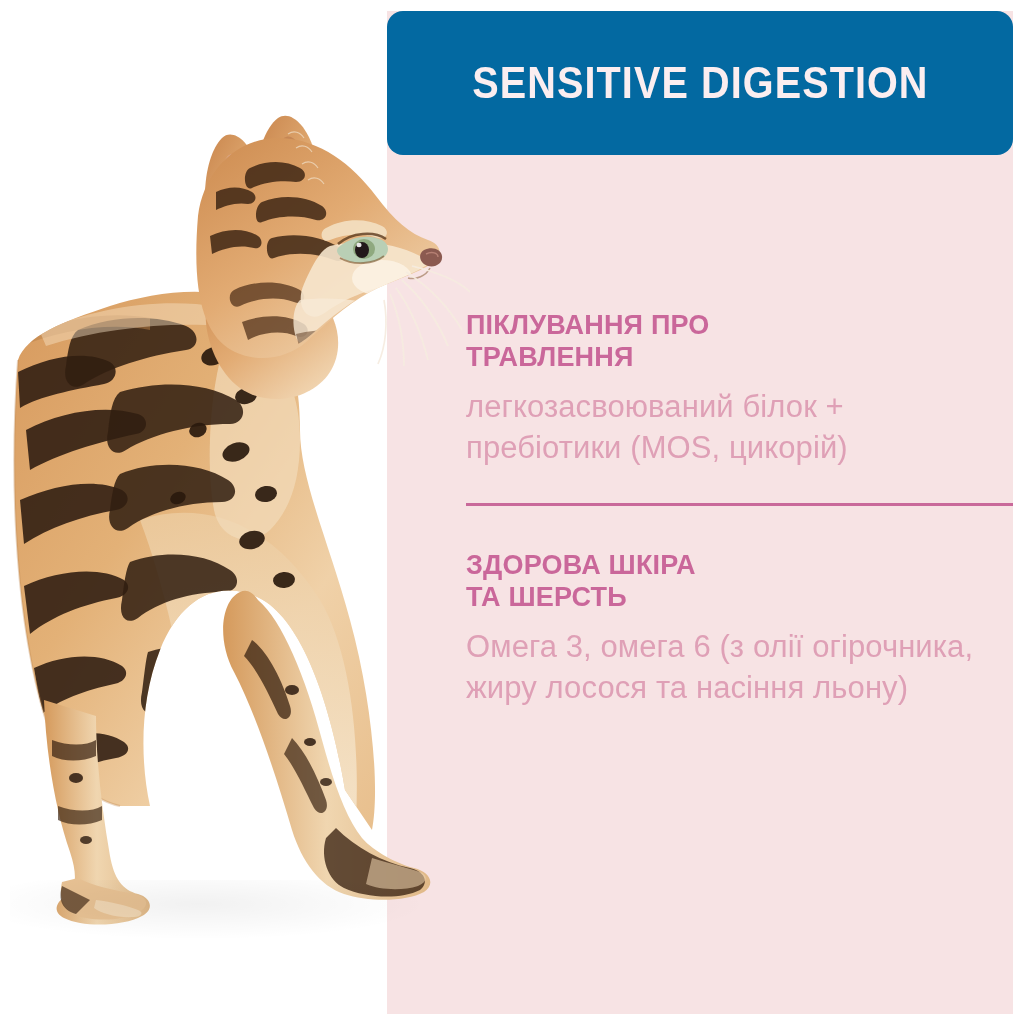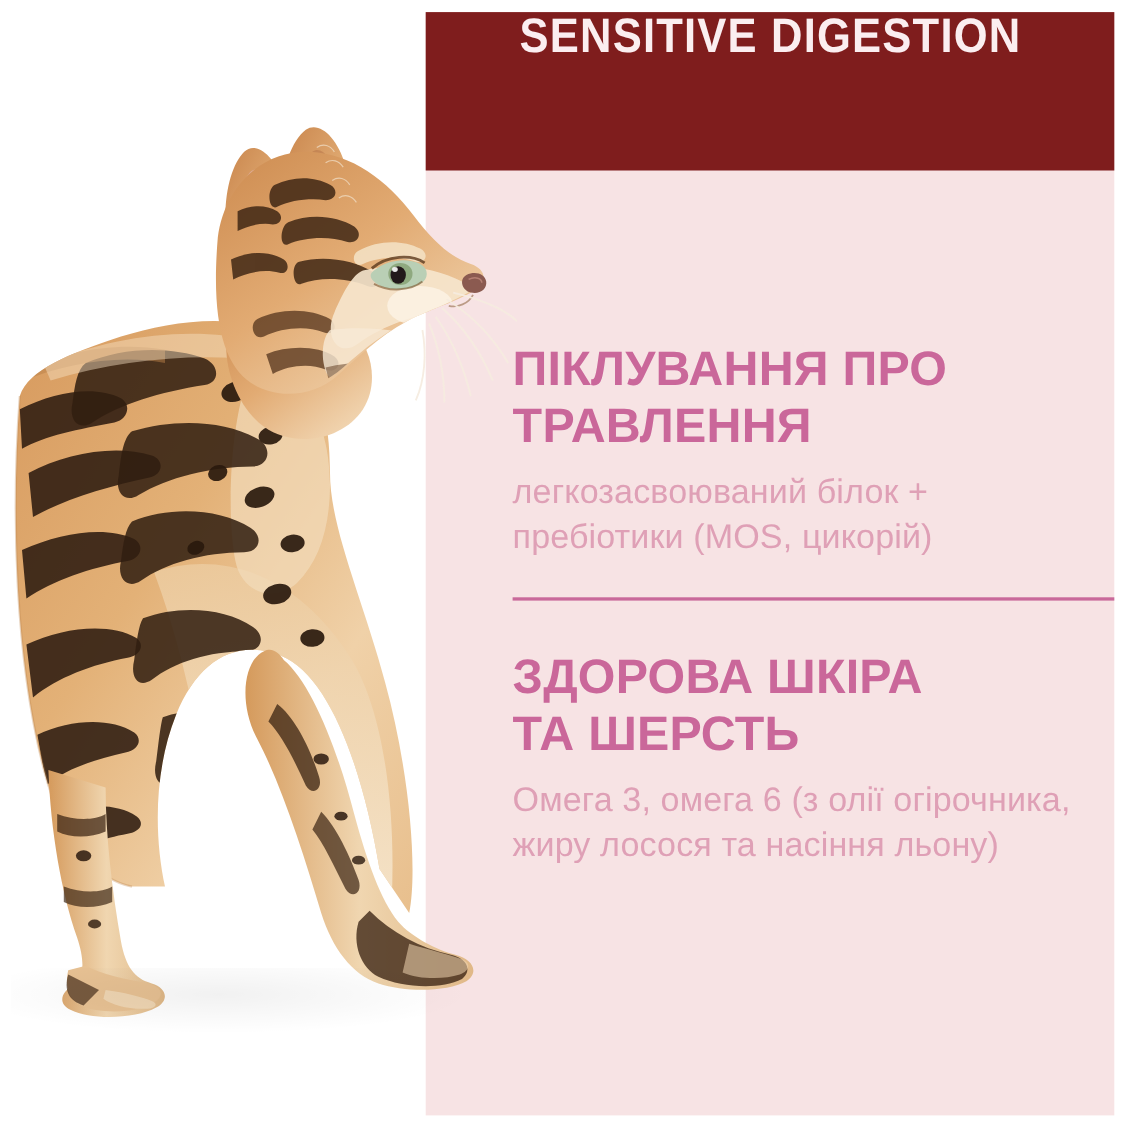--- a/index.html
+++ b/index.html
@@ -26,23 +26,25 @@
     background: #f7e3e4;
   }
 
   
   .panel-header {
     position: absolute;
     left: 387px;
     top: 11px;
     width: 626px;
     height: 144px;
-    background: #7f1d1d;
+    background: #0369a1;
     display: flex;
+    align-items: center;
     justify-content: center;
+    border-radius: 16px;
   }
   .panel-header-title {
     color: #fbeef0;
     font-family: "Liberation Sans Narrow", "Liberation Sans", sans-serif;
     font-size: 44px;
     font-weight: 700;
     letter-spacing: 1.2px;
     transform: scaleX(0.90);
     transform-origin: center center;
     white-space: nowrap;
@@ -54,21 +56,21 @@
   .content {
     position: absolute;
     left: 466px;
     top: 310px;
     width: 548px;
   }
 
   .feature-heading {
     color: #ca679a;
     font-family: "Liberation Sans", sans-serif;
-    font-size: 44px;
+    font-size: 27px;
     font-weight: 700;
     line-height: 1.18;
     letter-spacing: 0.2px;
     margin: 0;
     white-space: pre-line;
   }
   .feature-desc {
     color: #dfa0b6;
     font-family: "Liberation Sans", sans-serif;
     font-size: 31px;

